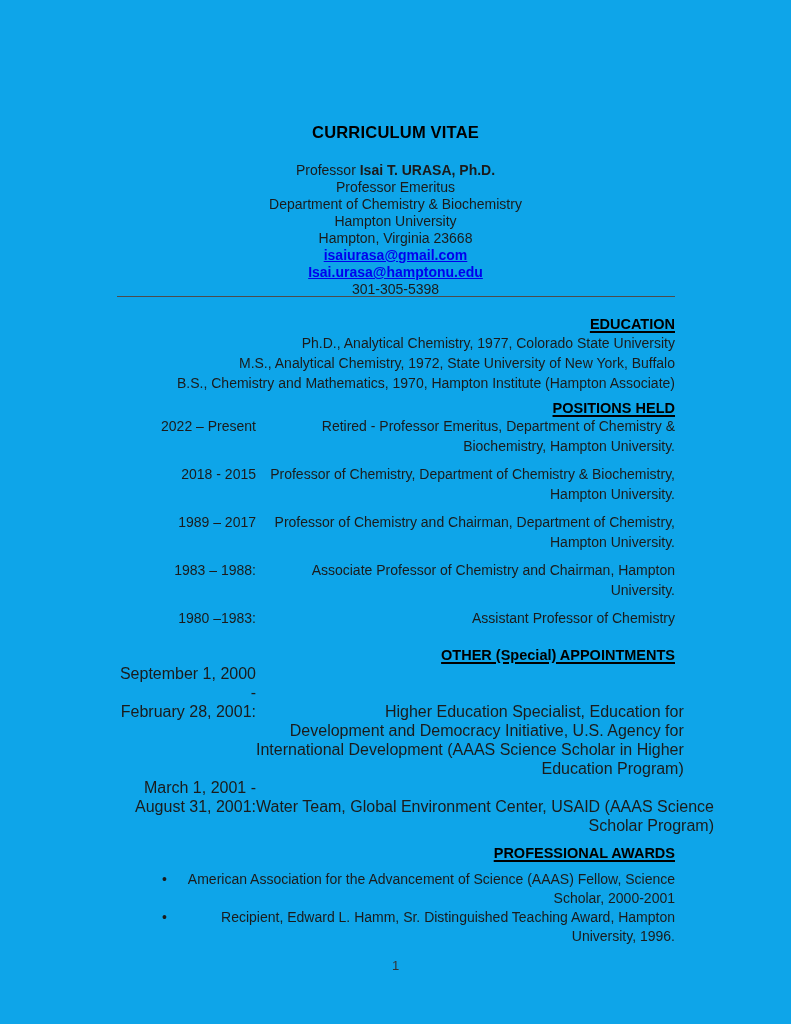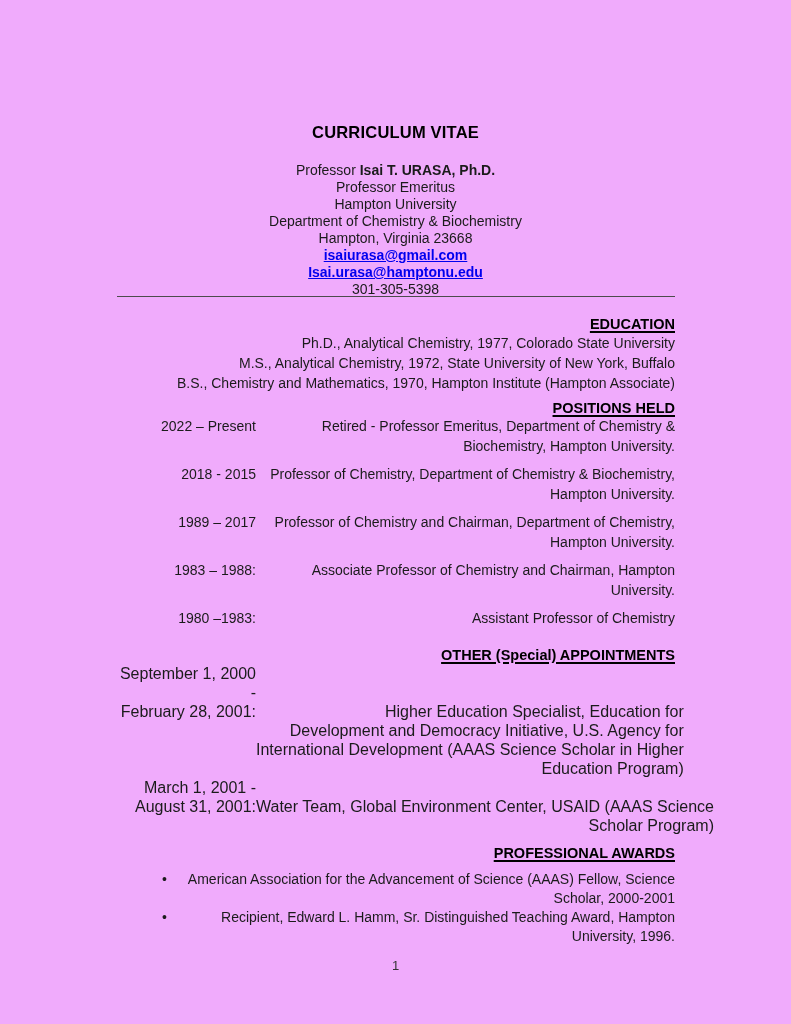--- a/index.html
+++ b/index.html
@@ -1,20 +1,20 @@
 <!DOCTYPE html>
 <html style="--link-color: #0000EE;"><head>
 <meta charset="utf-8">
 <style>
   html, body { margin: 0; padding: 0; background: #ffffff; }
   .page {
     position: relative;
     width: 791px;
     height: 1024px;
-    background: #f0abfc;
+    background: #0ea5e9;
     font-family: "Liberation Sans", "DejaVu Sans", sans-serif;
     color: #1b1b1b;
     overflow: hidden;
   }
   .doc-title {
     margin: 123px 0 0 0;
     text-align: center;
     font-size: 16.5px;
     font-weight: bold;
     line-height: 19px;
@@ -94,22 +94,22 @@
 </head>
 <body>
 
 <div class="page">
 
   <h1 class="doc-title">CURRICULUM VITAE</h1>
 
   <div class="header-block">
     <p><span>Professor </span><span class="bold">Isai T. URASA, Ph.D.</span></p>
     <p>Professor Emeritus</p>
+    <p>Department of Chemistry &amp; Biochemistry</p>
     <p>Hampton University</p>
-    <p>Department of Chemistry &amp; Biochemistry</p>
     <p>Hampton, Virginia 23668</p>
     <p><a class="email-link">isaiurasa@gmail.com</a></p>
     <p><a class="email-link">Isai.urasa@hamptonu.edu</a></p>
     <p>301-305-5398</p>
   </div>
 
   <div class="content">
 
     <hr class="rule">
 

